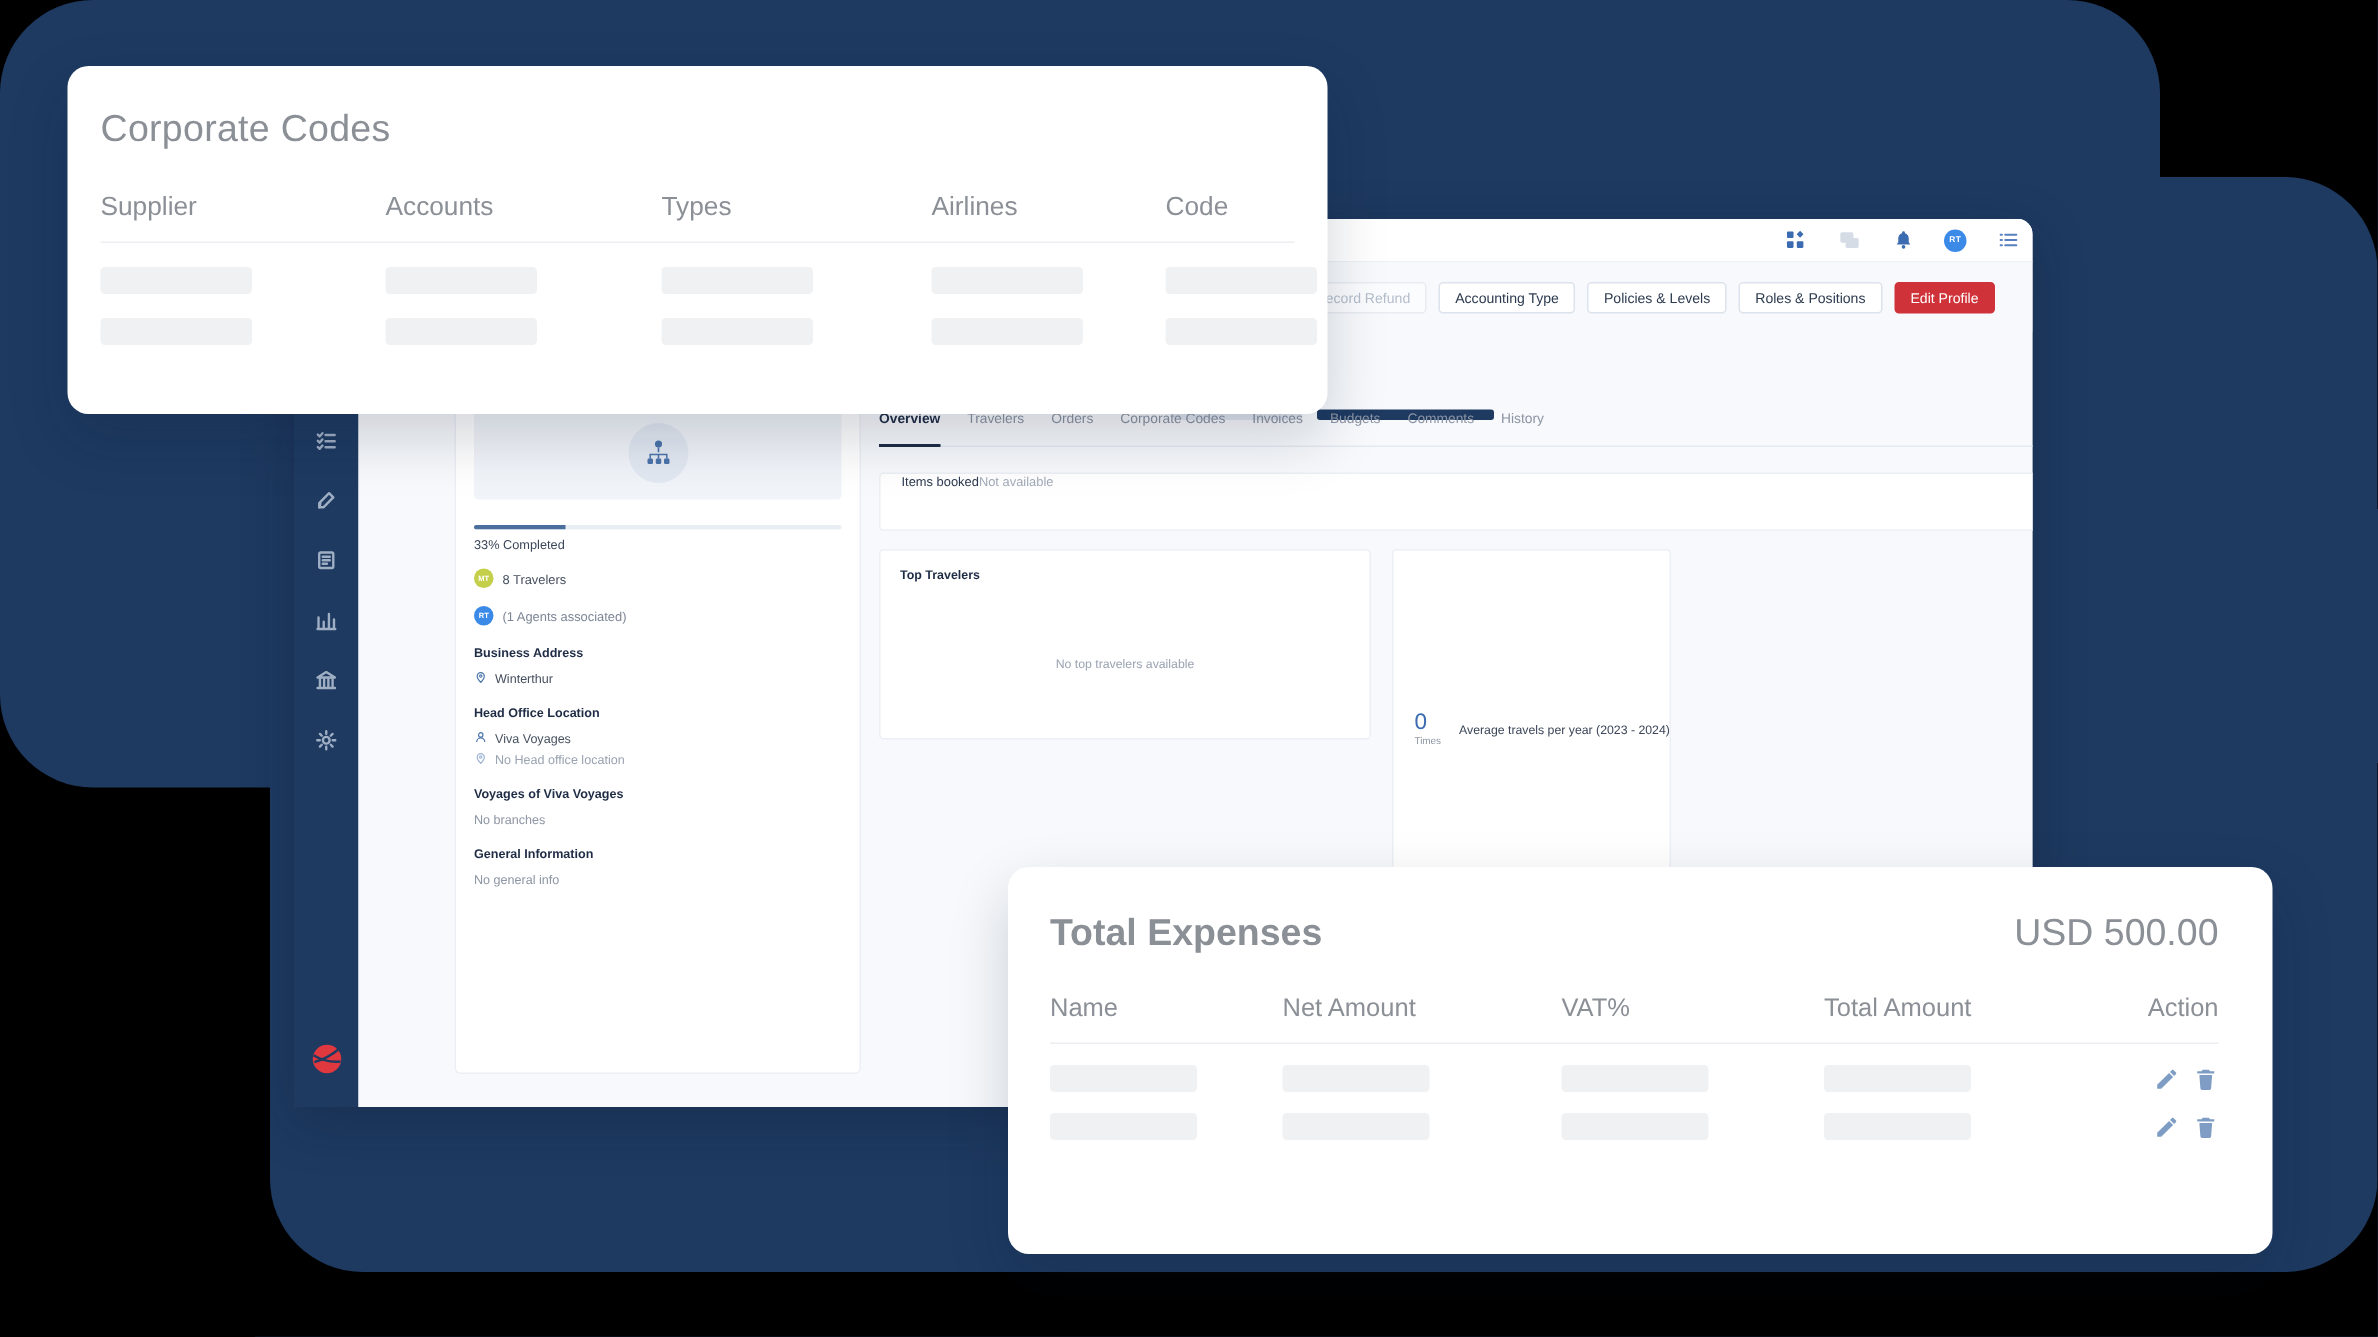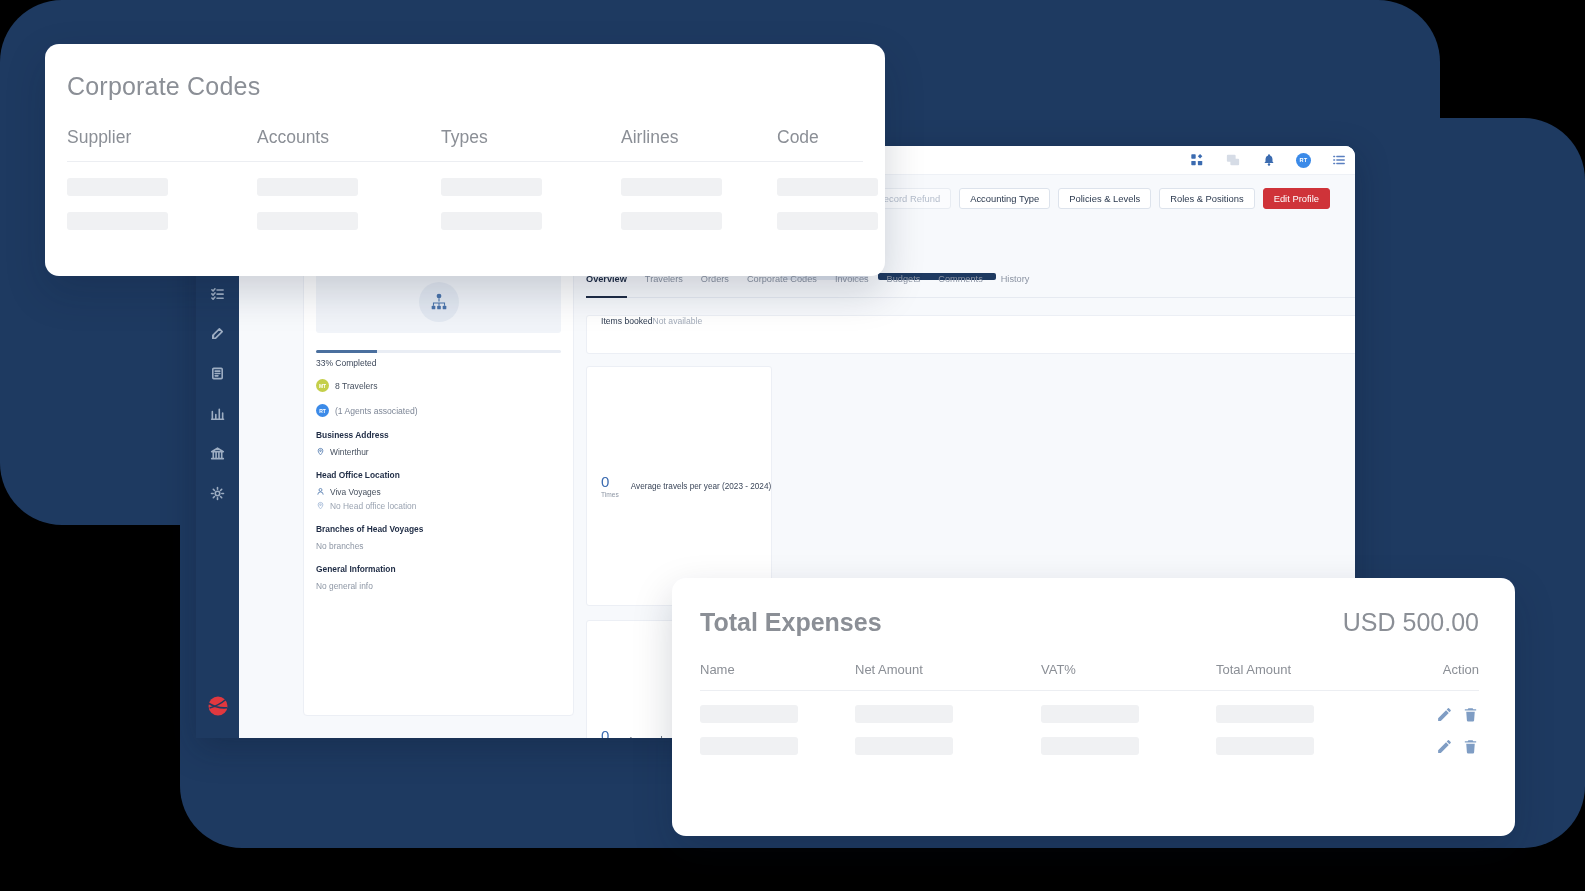--- a/index.html
+++ b/index.html
@@ -184,21 +184,21 @@
     position: absolute; left: 672px; top: 578px;
     width: 843px; height: 258px;
     background: #fff; border-radius: 14px;
     box-shadow: 0 16px 40px rgba(10,22,45,.18);
     padding: 30px 36px 0 28px;
   }
   #te-head { display: flex; align-items: baseline; justify-content: space-between; }
   #te-title { font-size: 25px; color: #8b8f96; font-weight: bold; }
   #te-total { font-size: 25px; color: #8b8f96; }
   #te-table { margin-top: 25px; }
-  #te-table .sk-head > div { font-size: 13px; color: #8b8f96; }
+  #te-table .sk-head > div { font-size: 17px; color: #8b8f96; }
   #te-table .sk-head { border-bottom: 1px solid #eceef2; padding-bottom: 13px; }
   #te-table .sk-row { padding-top: 14px; align-items: center; }
   #te-table .sk-row .cell > i { width: 98px; height: 18px; background: #f0f1f3; border-radius: 3px; display: block; }
   .te-c1 { flex: 0 0 155px; }
   .te-c2 { flex: 0 0 186px; }
   .te-c3 { flex: 0 0 175px; }
   .te-c4 { flex: 0 0 203px; }
   .te-c5 { flex: 1; display: flex; justify-content: flex-end; gap: 9px; }
   .te-c5 svg { width: 17px; height: 17px; }
   #te-table .sk-head .te-c5 { justify-content: flex-end; }
@@ -363,21 +363,21 @@
           <span>Viva Voyages</span>
         </div>
         <div class="sec-line">
           <svg viewBox="0 0 16 16" fill="none" stroke="#9db4d4" stroke-width="1.4">
               <path d="M8 14s4.2-4.3 4.2-7.3A4.2 4.2 0 0 0 3.8 6.7C3.8 9.7 8 14 8 14z"></path>
               <circle cx="8" cy="6.6" r="1.4"></circle>
             </svg>
           <span class="dim">No Head office location</span>
         </div>
 
-        <div class="sec-title">Branches of Head Voyages</div>
+        <div class="sec-title">Voyages of Viva Voyages</div>
         <div class="sec-plain">No branches</div>
 
         <div class="sec-title">General Information</div>
         <div class="sec-plain">No general info</div>
       </div>
 
       <div id="main-col">
         <div id="tabs">
           <div class="tab active">Overview</div>
           <div class="tab">Travelers</div>
@@ -388,20 +388,24 @@
           <div class="tab">Comments</div>
           <div class="tab">History</div>
         </div>
 
         <div class="panel" id="items-booked">
           <span class="lbl">Items booked</span>
           <span class="val">Not available</span>
         </div>
 
         <div id="stat-row">
+          <div class="panel" id="top-travelers">
+            <div class="ttl">Top Travelers</div>
+            <div class="empty">No top travelers available</div>
+          </div>
           <div id="kpi-stack">
             <div class="panel kpi">
               <div>
                 <div class="num">0</div>
                 <div class="unit">Times</div>
               </div>
               <div class="desc">Average travels per year (2023 - 2024)</div>
             </div>
             <div class="panel kpi">
               <div>

